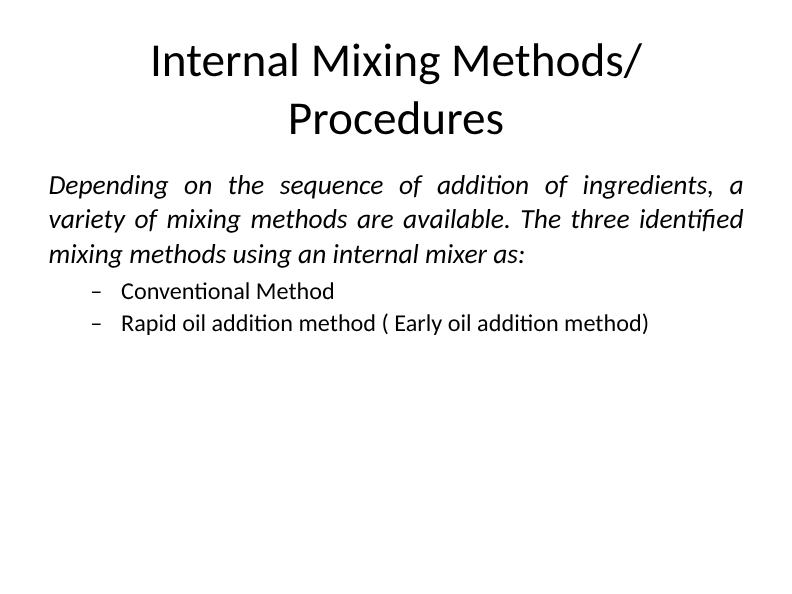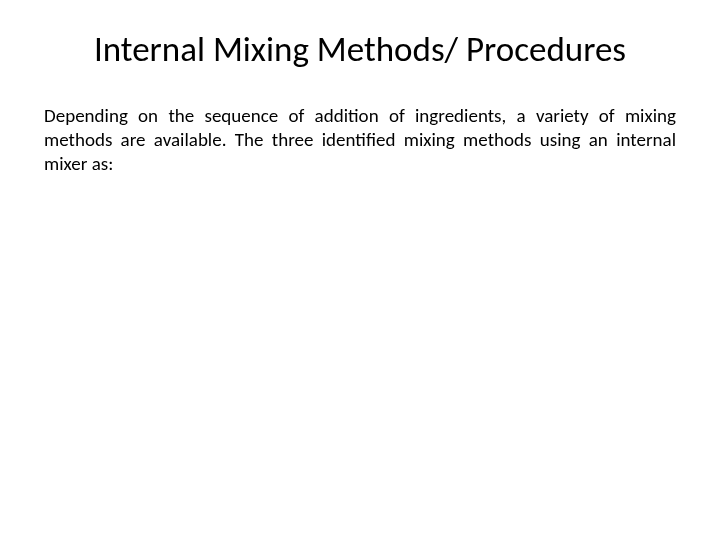--- a/index.html
+++ b/index.html
@@ -11,31 +11,32 @@
     font-family: Calibri, "Segoe UI", Arial, sans-serif;
     color: #000000;
   }
   .slide {
     box-sizing: border-box;
     width: 720px;
     height: 540px;
     padding: 28px 44px 0 44px;
   }
   .title {
-    font-size: 35px;
+    font-size: 43px;
     font-weight: 400;
     text-align: center;
-    margin: 0 0 34px 0;
+    margin: 0 0 18px 0;
     letter-spacing: 0px;
   }
   .body-text {
-    font-size: 19px;
+    font-size: 25px;
     line-height: 1.25;
     text-align: justify;
     margin: 0 0 4px 0;
+    font-style: italic;
   }
   .list {
     list-style: none;
     padding: 0;
     margin: 0 0 0 38px;
   }
   .list li {
     font-size: 22px;
     line-height: 1.35;
     position: relative;
@@ -48,14 +49,16 @@
     top: 0;
   }
 </style>
 </head>
 <body>
 
 <div class="slide">
   <h1 class="title">Internal Mixing Methods/ Procedures</h1>
   <p class="body-text">Depending on the sequence of addition of ingredients, a variety of mixing methods are available. The three identified mixing methods using an internal mixer as:</p>
   <ul class="list">
+    <li>Conventional Method</li>
+    <li>Rapid oil addition method ( Early oil addition method)</li>
   </ul>
 </div>
 
 </body></html>

